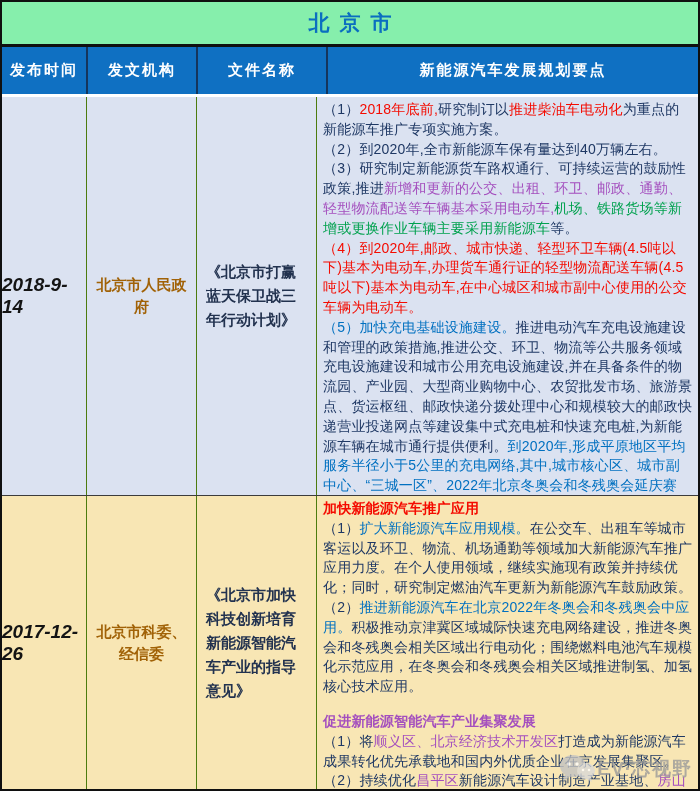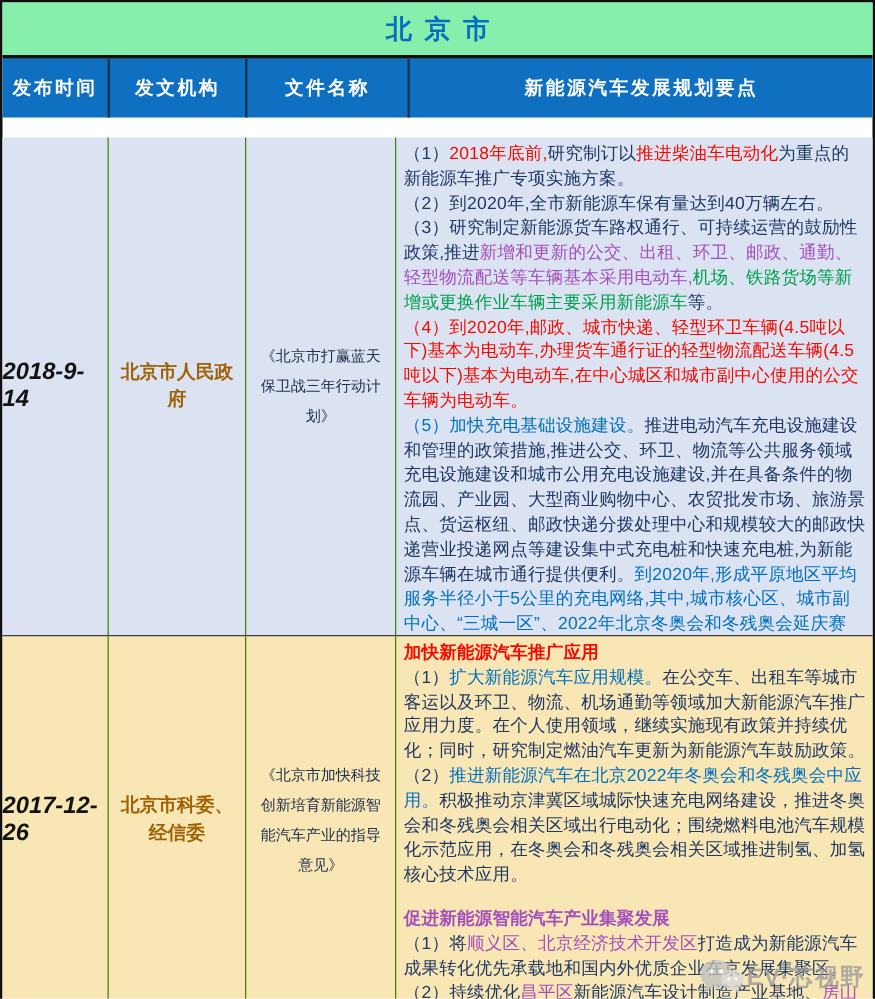--- a/index.html
+++ b/index.html
@@ -1,31 +1,31 @@
 <!DOCTYPE html>
 <html><head>
 <meta charset="utf-8">
 <style>
   html,body{margin:0;padding:0;background:#ffffff;}
   body{width:700px;height:799px;font-family:"Liberation Sans","DejaVu Sans",sans-serif;}
   .sheet{position:relative;width:700px;box-sizing:border-box;border:2px solid #101010;background:#fff;}
   .title-bar{height:42px;display:flex;align-items:center;justify-content:center;background:#86efac;border-bottom:3px solid #101010;}
   .title-text{color:#0a6ec0;font-size:21px;font-weight:bold;letter-spacing:10px;text-indent:10px;}
-  .header-row{display:flex;height:47px;background:#0f70c2;margin-bottom:16px;}
+  .header-row{display:flex;height:47px;background:#0f70c2;margin-bottom:3px;}
   .header-cell{display:flex;align-items:center;justify-content:center;color:#ffffff;font-weight:bold;font-size:15px;letter-spacing:2px;box-sizing:border-box;}
   .header-cell + .header-cell{border-left:2px solid #15355c;}
   .w1{width:84px;}.w2{width:110px;}.w3{width:130px;}.w4{flex:1;}
   .data-row{display:flex;}
   .row1{background:#dbe2f1;height:398px;}
   .row2{background:#f8e6b4;height:293px;border-top:1px solid #3c3c3c;}
   .cell{box-sizing:border-box;overflow:hidden;}
   .cell + .cell{border-left:1px solid #4d7c0f;}
   .c1{width:84px;display:flex;align-items:center;justify-content:center;font-weight:bold;color:#141414;font-size:19px;font-style:italic;}
   .c2{width:110px;display:flex;align-items:center;justify-content:center;text-align:center;color:#a16207;font-weight:bold;font-size:15px;line-height:22px;padding:0 4px;}
-  .c3{width:120px;display:flex;align-items:center;color:#22324f;font-weight:normal;font-size:12px;line-height:24px;padding:0 9px;text-align:center;}
+  .c3{width:120px;display:flex;align-items:center;color:#22324f;font-weight:bold;font-size:15px;line-height:24px;padding:0 9px;text-align:left;}
   .c4{flex:1;padding:3px 5px 0 6px;font-size:14px;line-height:19.8px;letter-spacing:0.2px;}
   .para{margin:0;}
   .para.heading{font-weight:bold;}
   .para.spacer{height:15px;}
   .seg-navy{color:#1f3864;}
   .seg-red{color:#f40b00;}
   .seg-purple{color:#a44fbe;}
   .seg-green{color:#00a14e;}
   .seg-blue{color:#0070c0;}
   .watermark{position:absolute;right:6px;bottom:4px;display:flex;align-items:center;gap:1px;opacity:0.78;pointer-events:none;}

